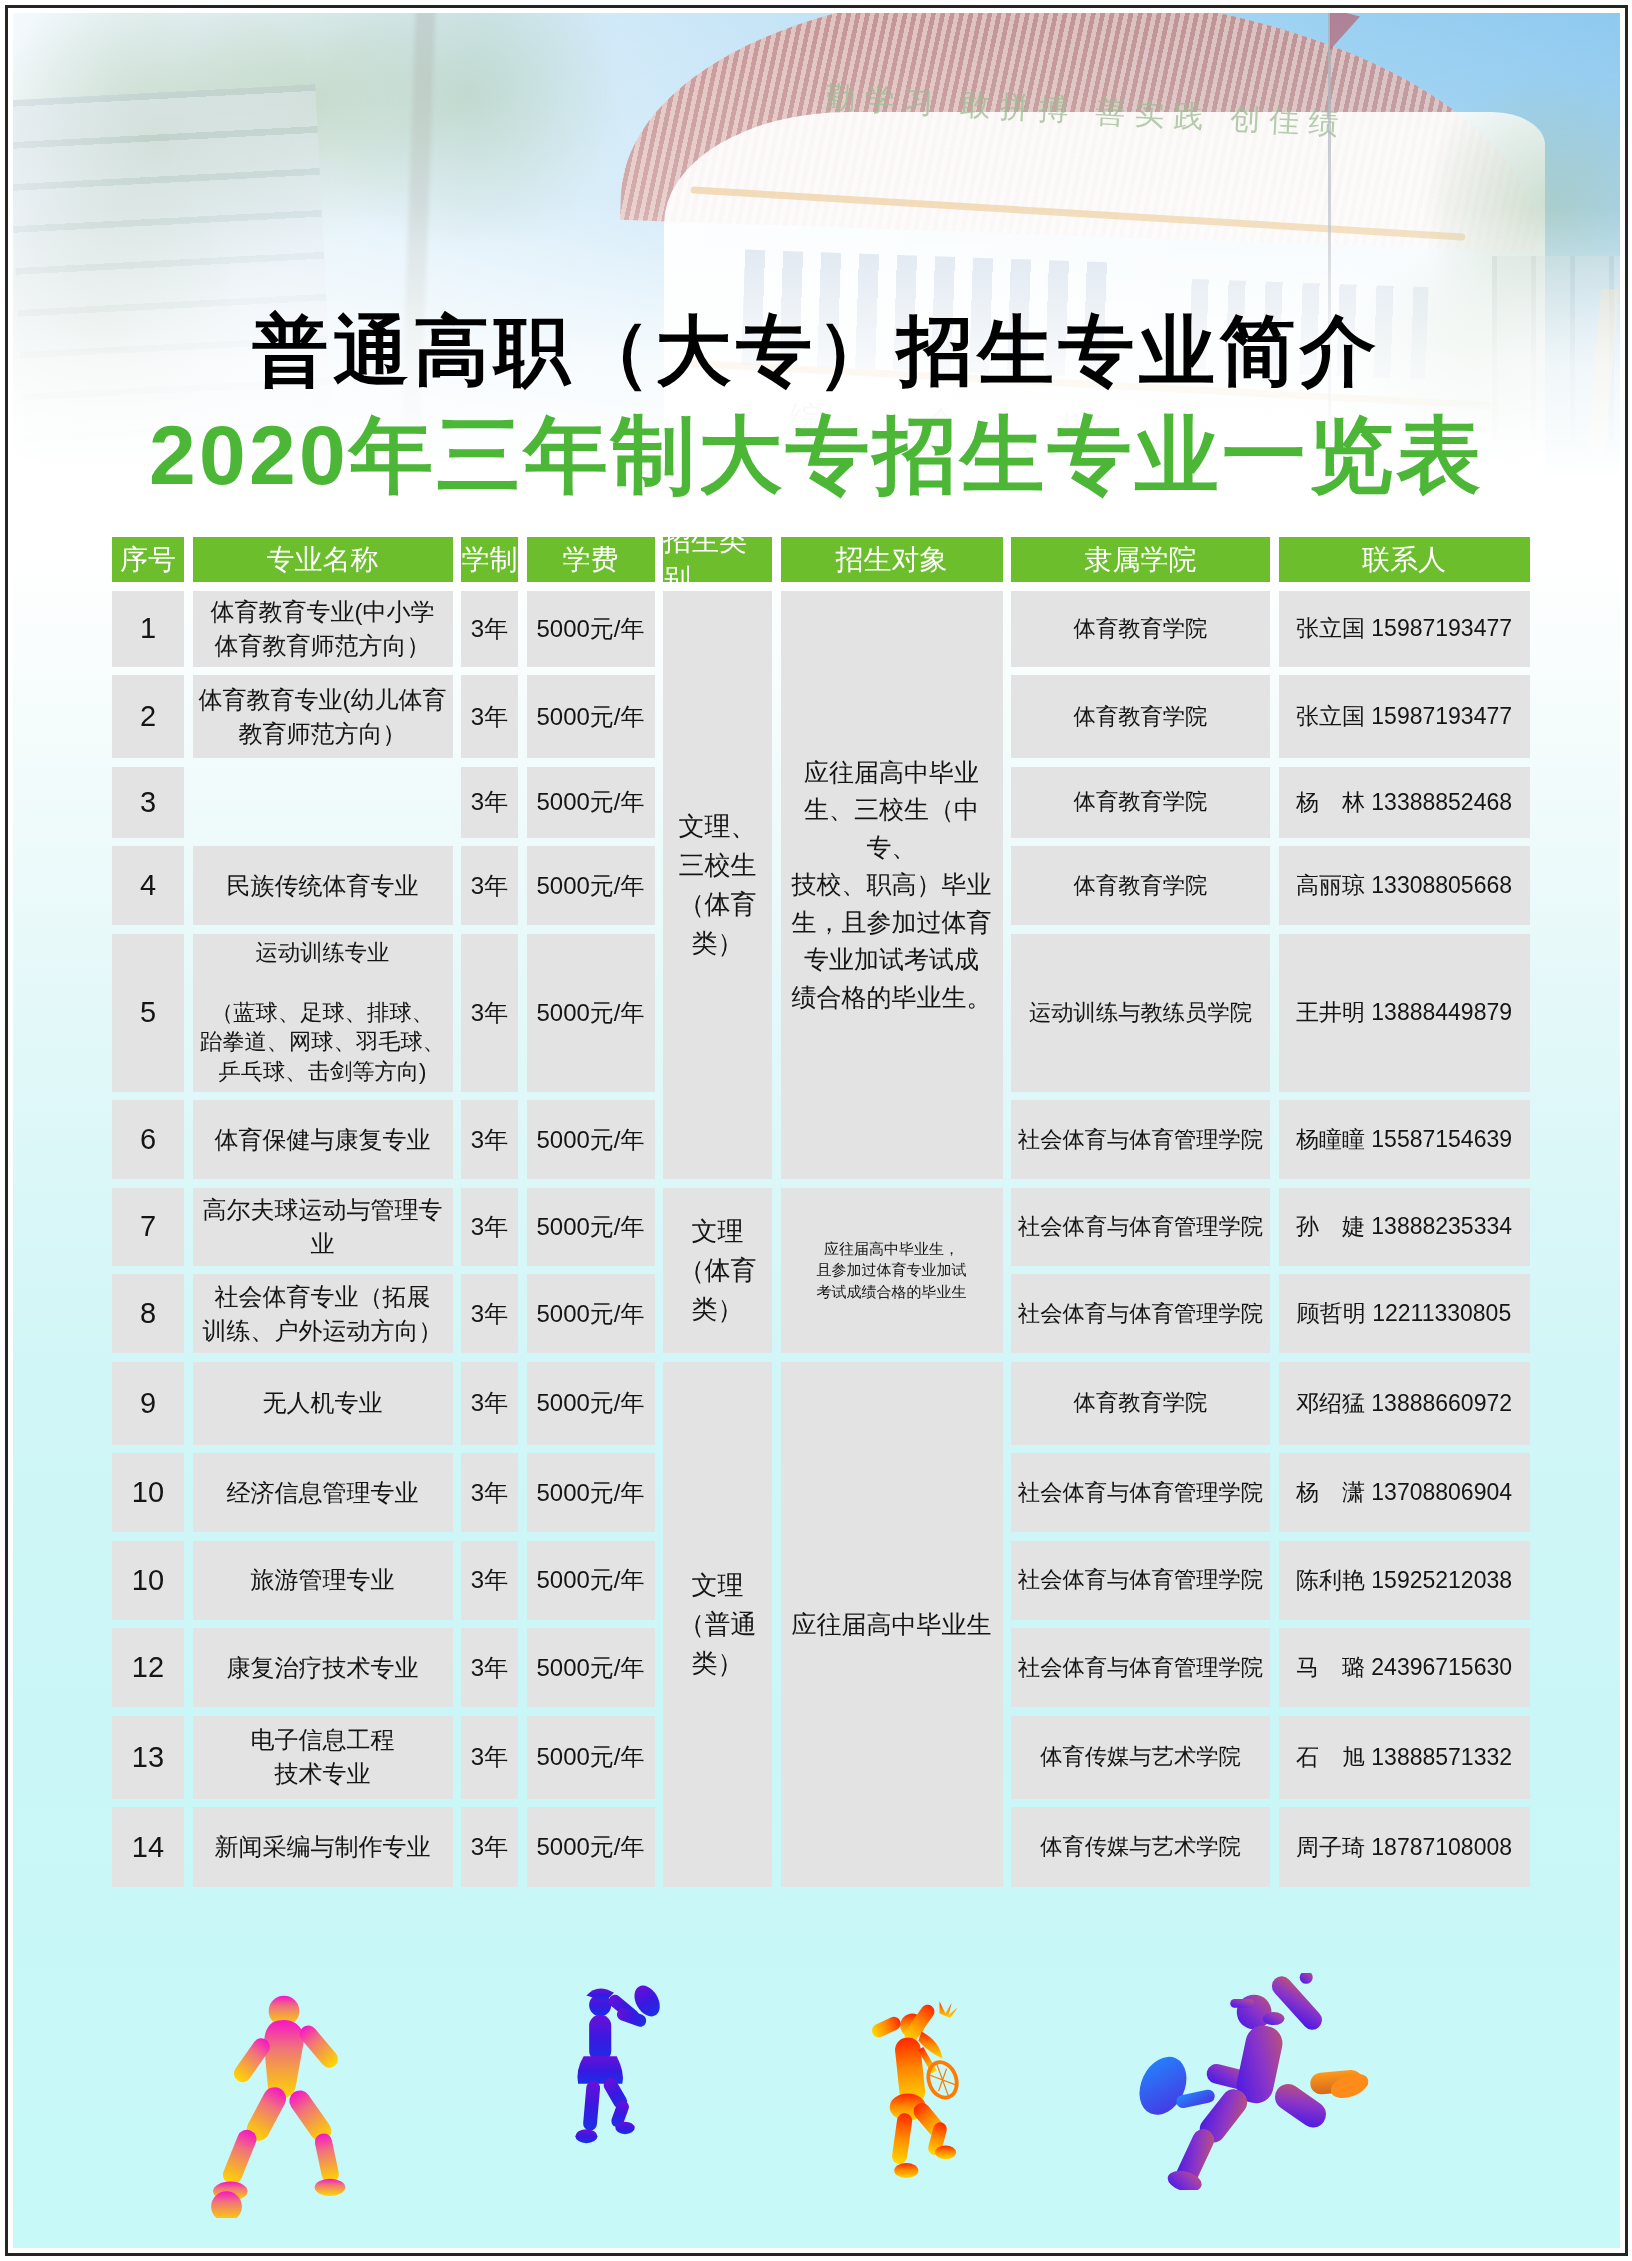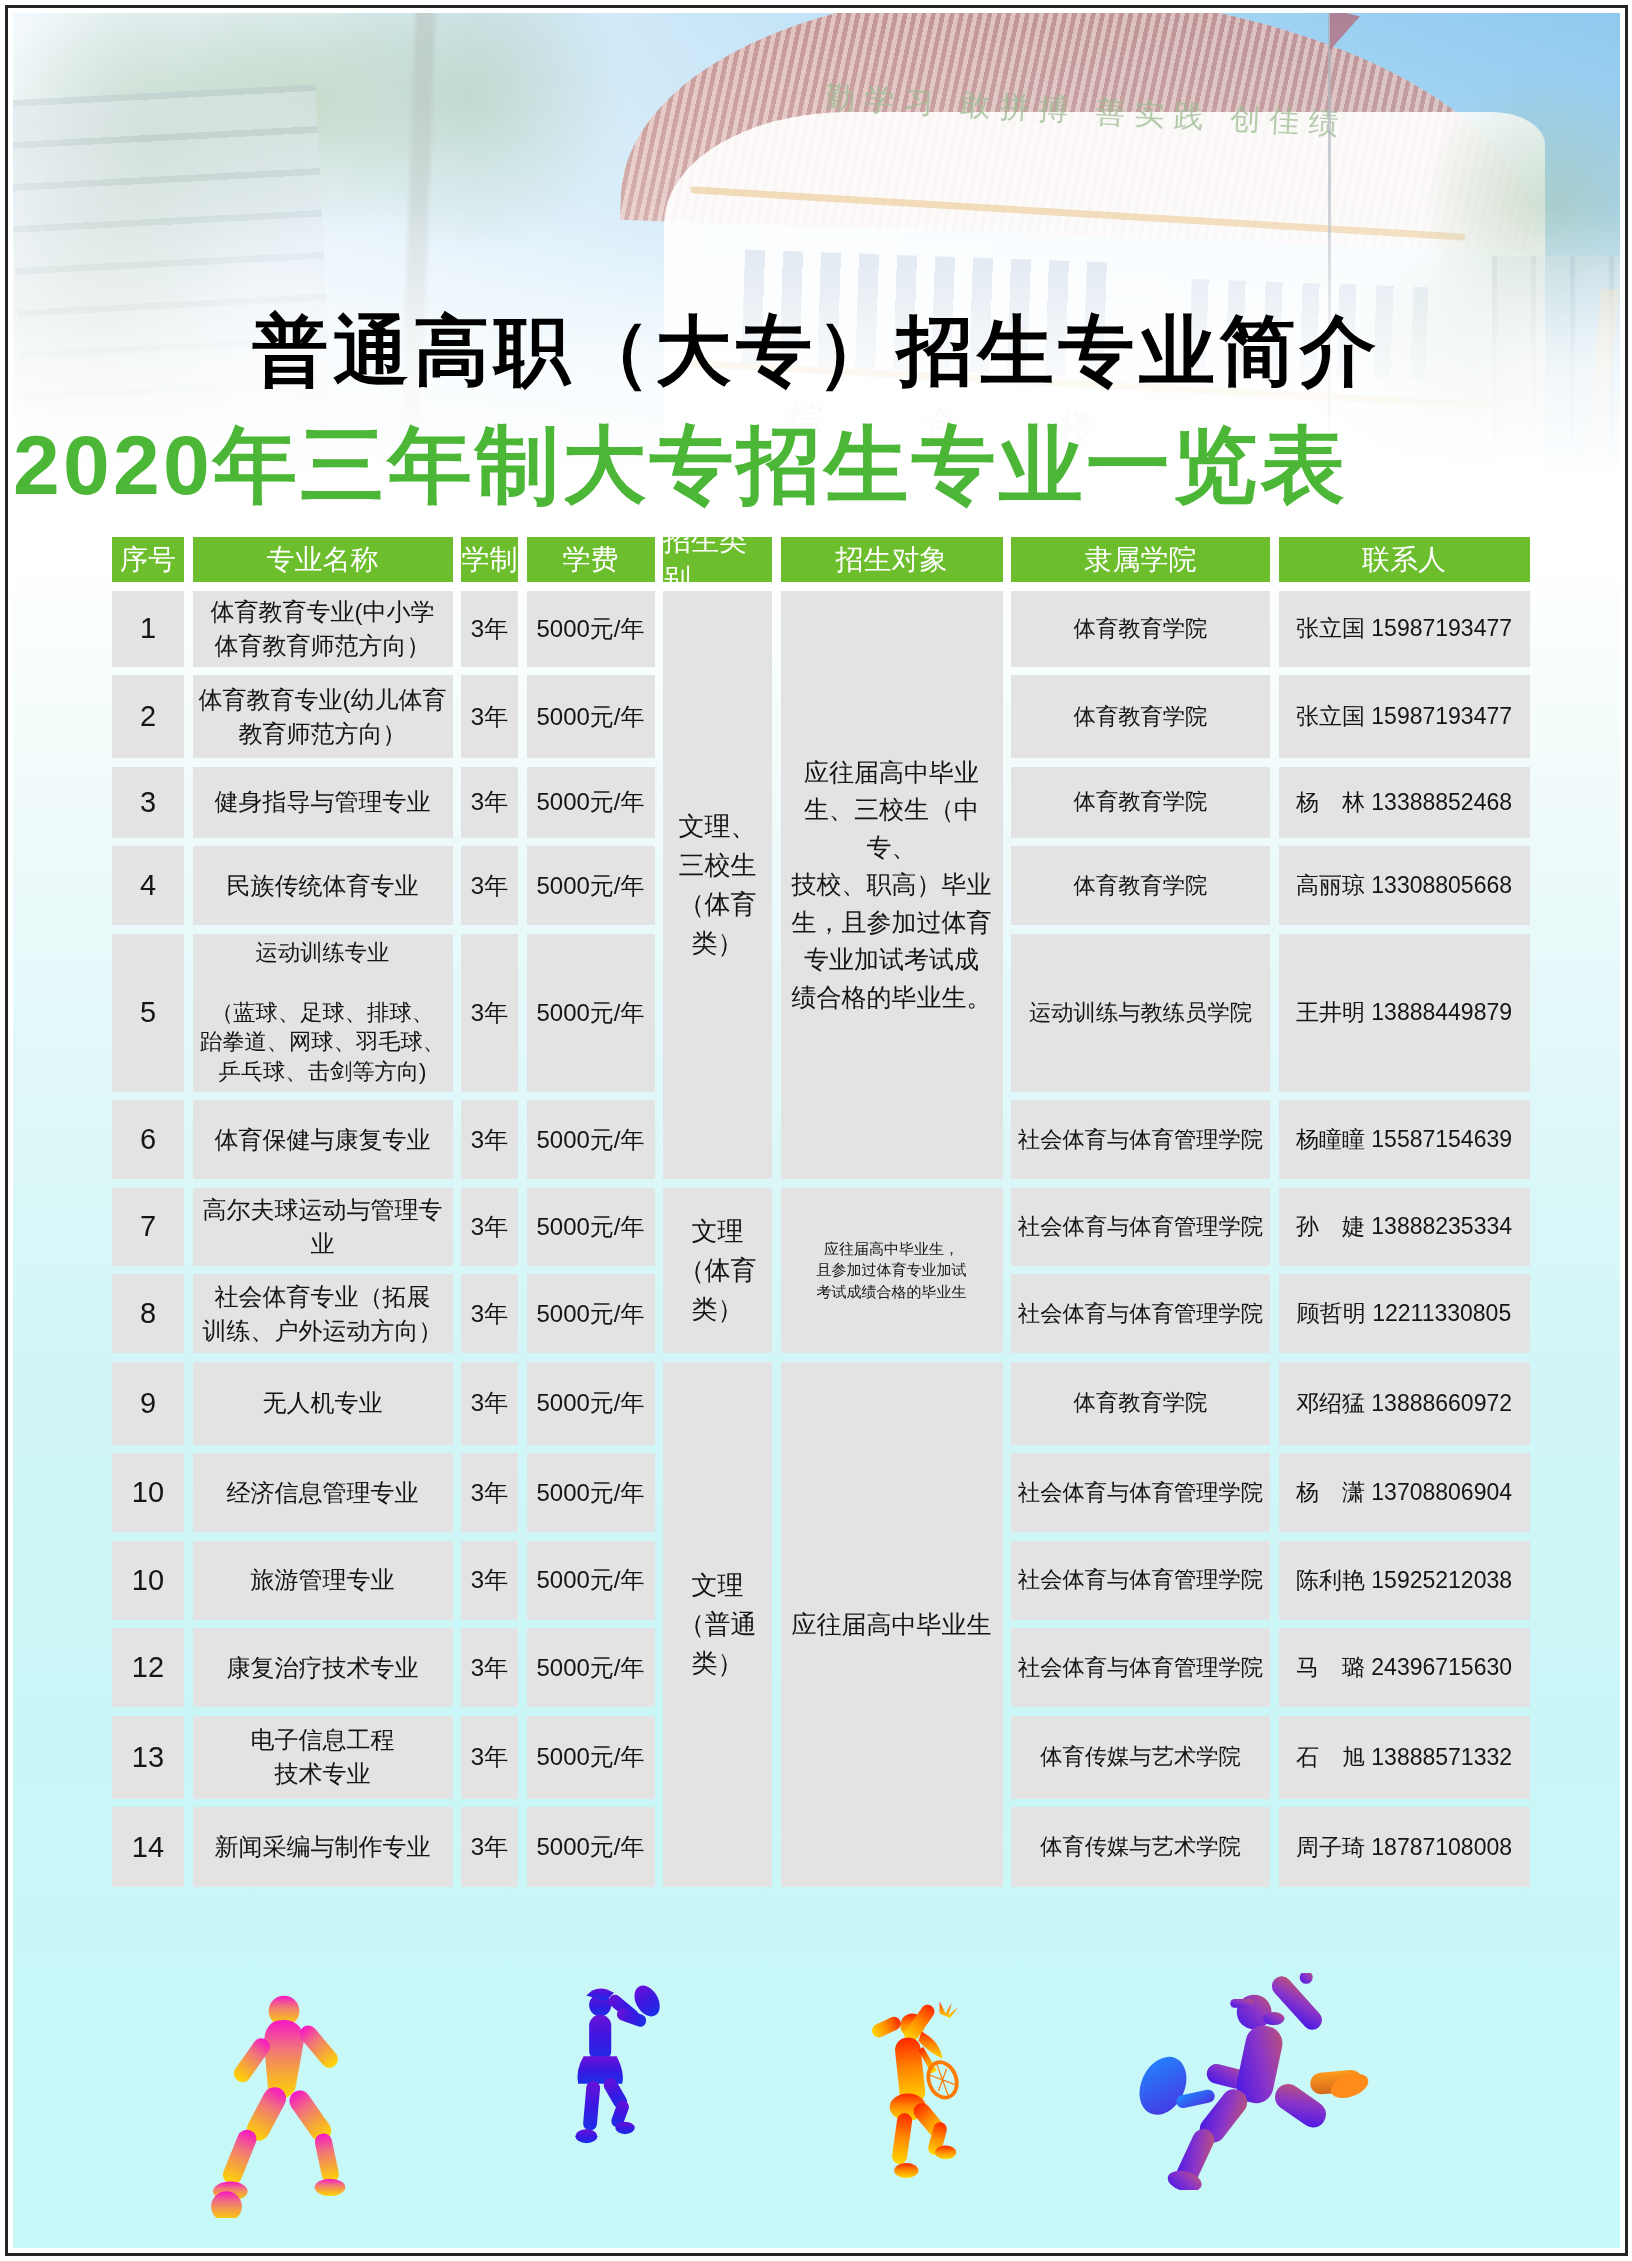--- a/index.html
+++ b/index.html
@@ -38,21 +38,21 @@
     clip-path:polygon(0 0,100% 18%,55% 55%,0 100%);}
   .right-house{position:absolute;left:1479px;top:243px;width:131px;height:184px;
     background:repeating-linear-gradient(90deg,rgba(90,105,120,.35) 0 5.3px,rgba(195,205,215,.4) 5.3px 39px);}
   .pillar{position:absolute;left:1581px;top:276px;width:18.4px;height:164px;background:rgba(230,190,120,.55);transform:rotate(5deg);}
   .photo-fade{position:absolute;inset:0;
     background:linear-gradient(180deg,rgba(255,255,255,.30) 0%,rgba(255,255,255,.45) 40%,rgba(255,255,255,.88) 72%,#ffffff 96%);}
 
   
   .title1{position:absolute;left:0;top:288px;width:100%;text-align:center;z-index:5;
     font-size:76px;font-weight:bold;color:#000;letter-spacing:4.6px;white-space:nowrap;}
-  .title2{position:absolute;left:0;top:396px;width:100%;z-index:5;
+  .title2{position:absolute;left:0;top:386px;width:100%;text-align:center;z-index:5;
     font-size:84px;font-weight:bold;color:#4cb637;letter-spacing:3.3px;white-space:nowrap;}
 
   
   .grid{position:absolute;left:99px;top:524px;display:grid;gap:8.5px;z-index:4;
     grid-template-columns:72px 260px 57px 128px 109px 222px 259px 251px;
     grid-template-rows:45px 76px 83px 71px 79px 158px 79px 78px 79px 83px 79px 79px 79px 83px 80px;}
   .hcell{background:#6cbe2d;color:#fff;font-size:28px;display:flex;align-items:center;justify-content:center;}
   .cell{background:#e3e3e3;color:#151515;display:flex;align-items:center;justify-content:center;
     text-align:center;white-space:pre-line;font-size:24px;line-height:1.4;}
   .no-cell{font-size:29px;}
@@ -118,21 +118,20 @@
         <div class="cell college-cell" style="grid-area: 2 / 7;">体育教育学院</div>
         <div class="cell contact-cell" style="grid-area: 2 / 8;">张立国 15987193477</div>
         <div class="cell no-cell" style="grid-area: 3 / 1;">2</div>
         <div class="cell major-cell" style="grid-area: 3 / 2;">体育教育专业(幼儿体育
 教育师范方向）</div>
         <div class="cell" style="grid-area: 3 / 3;">3年</div>
         <div class="cell" style="grid-area: 3 / 4;">5000元/年</div>
         <div class="cell college-cell" style="grid-area: 3 / 7;">体育教育学院</div>
         <div class="cell contact-cell" style="grid-area: 3 / 8;">张立国 15987193477</div>
         <div class="cell no-cell" style="grid-area: 4 / 1;">3</div>
-        <div class="cell major-cell" style="grid-area: 4 / 2;">健身指导与管理专业</div>
         <div class="cell" style="grid-area: 4 / 3;">3年</div>
         <div class="cell" style="grid-area: 4 / 4;">5000元/年</div>
         <div class="cell college-cell" style="grid-area: 4 / 7;">体育教育学院</div>
         <div class="cell contact-cell" style="grid-area: 4 / 8;">杨　林 13388852468</div>
         <div class="cell no-cell" style="grid-area: 5 / 1;">4</div>
         <div class="cell major-cell" style="grid-area: 5 / 2;">民族传统体育专业</div>
         <div class="cell" style="grid-area: 5 / 3;">3年</div>
         <div class="cell" style="grid-area: 5 / 4;">5000元/年</div>
         <div class="cell college-cell" style="grid-area: 5 / 7;">体育教育学院</div>
         <div class="cell contact-cell" style="grid-area: 5 / 8;">高丽琼 13308805668</div>

